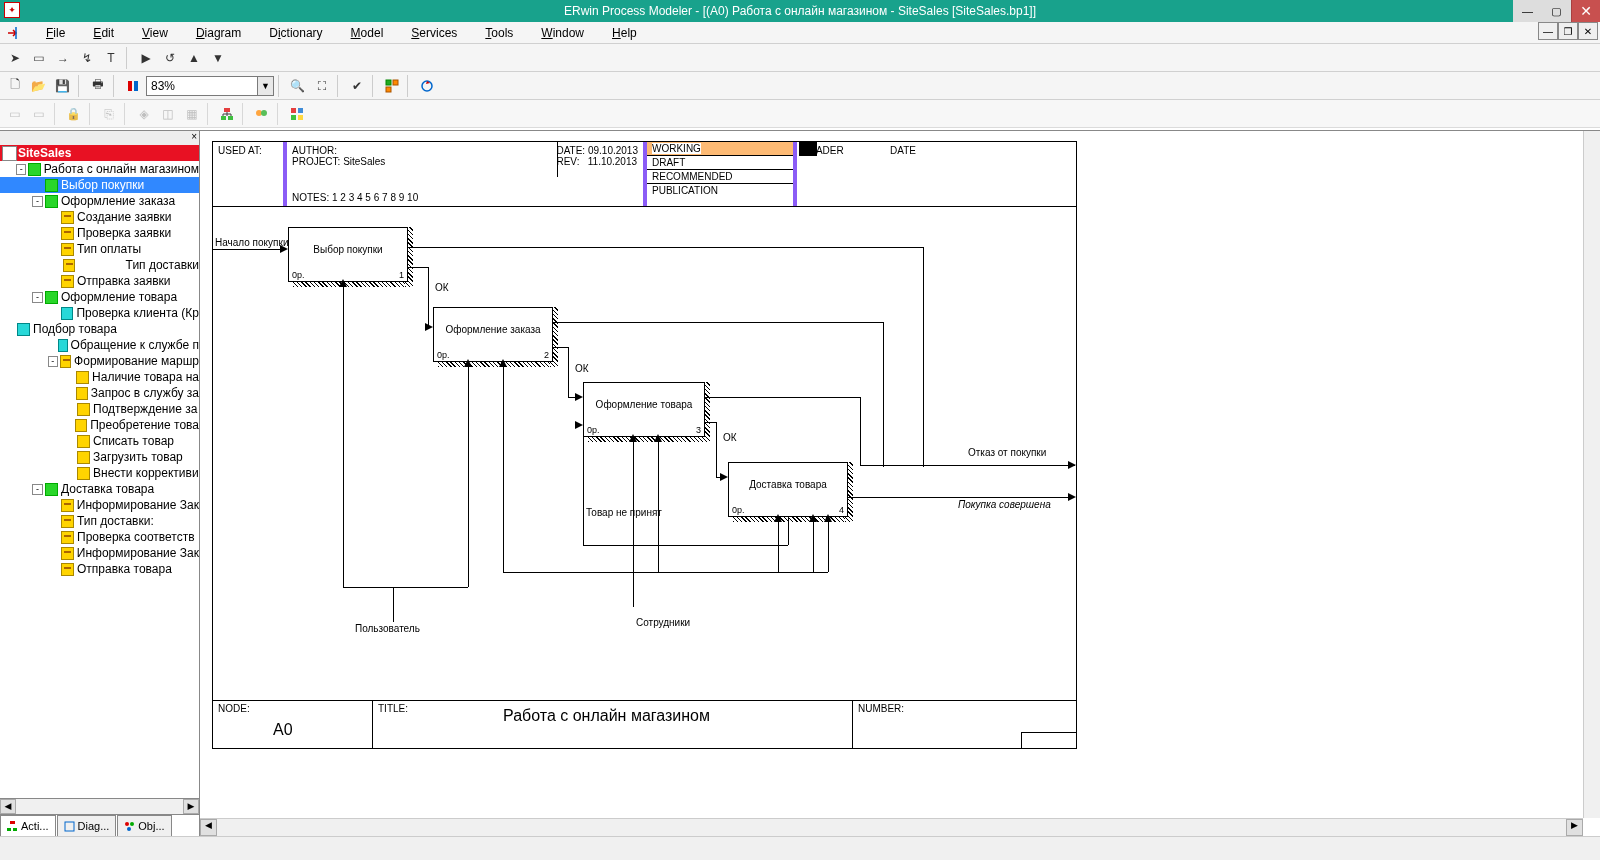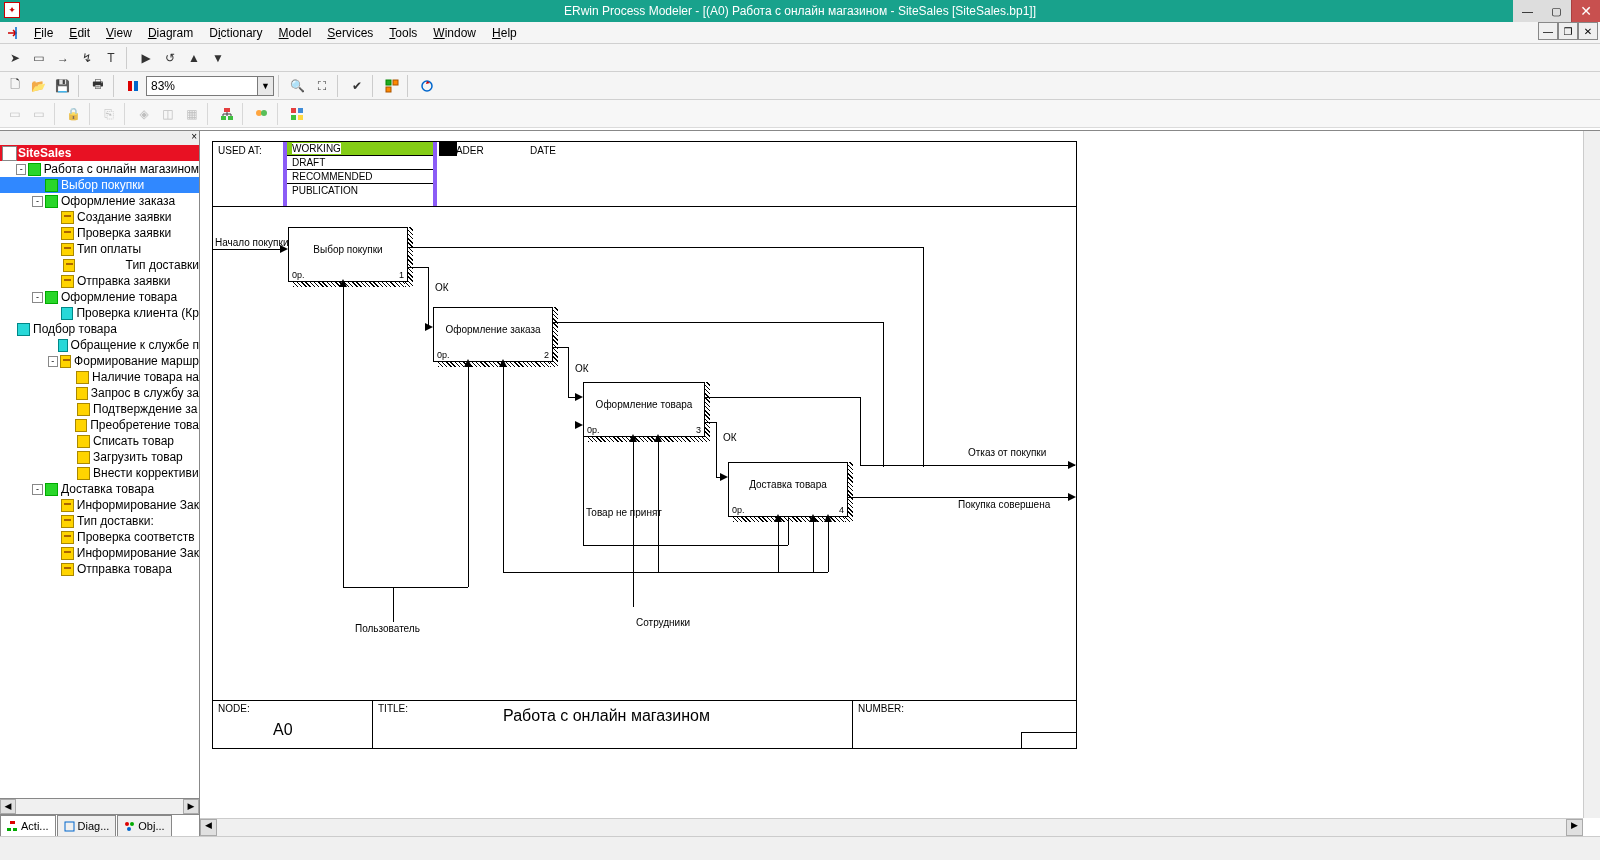--- a/index.html
+++ b/index.html
@@ -3,21 +3,21 @@
 <meta charset="utf-8">
 <style>
   * { box-sizing: border-box; }
   html, body { margin: 0; padding: 0; font-family: "Segoe UI", Tahoma, sans-serif; font-size: 12px; background: #fff; color: #000; overflow: hidden; }
   .titlebar { height: 22px; background: #18a28c; color: #fff; display: flex; align-items: center; justify-content: center; position: relative; font-size: 12px; }
   .titlebar .title { }
   .titlebar .win-controls { position: absolute; right: 0; top: 0; display: flex; height: 22px; }
   .win-btn { width: 29px; height: 22px; display: flex; align-items: center; justify-content: center; color: #000; background: #ddd; font-size: 11px; cursor: default; }
   .win-btn.close { background: #c8504f; color: #fff; font-size: 14px; border-left:1px solid #a84040;}
   .titlebar .app-icon { position:absolute; left:4px; top:2px; width:16px; height:16px; border:1px solid #c00; background:#fff; font-size:9px; text-align:center; line-height:14px; color:#c00;}
-  .menubar { height: 22px; border-bottom: 1px solid #d0d0d0; background: #f5f5f5; display: flex; align-items: center; padding: 0 6px; position: relative; }
+  .menubar { height: 22px; border-bottom: 1px solid #d0d0d0; background: #f5f5f5; display: flex; align-items: center; padding: 0 6px; position: relative; gap: 12px; }
   .menubar .mitem { padding: 2px 8px; cursor: default; }
   .menubar .mitem u { text-decoration: underline; }
   .menubar .mi-icon { width:16px;height:16px;margin-right:4px;display:flex;align-items:center;justify-content:center;}
   .toolbar { height: 28px; border-bottom: 1px solid #d0d0d0; background: #f5f5f5; display: flex; align-items: center; padding: 1px 4px; gap: 2px;}
   .tb-sep { width: 5px; height: 22px; border-left: 1px solid #ccc; margin: 0 2px; }
   .tb-btn { width: 22px; height: 22px; border: 1px solid transparent; display: flex; align-items: center; justify-content: center; font-size: 12px; color:#333; cursor: default;}
   .zoom-combo { height:20px; border:1px solid #7a7a7a; display:flex; align-items:center; background:#fff; }
   .zoom-combo input { border:none; outline:none; width:110px; font-size:12px; padding:0 4px;}
   .zoom-combo .arrow { width:16px;height:18px;background:#e8e8e8;border-left:1px solid #7a7a7a;text-align:center;font-size:9px;line-height:18px;}
   .workspace { position:absolute; top:130px; left:0; right:0; bottom:24px; display:flex; border-top:1px solid #888;}
@@ -365,22 +365,33 @@
         <span>Obj...</span>
       </div>
     </div>
   </div>
 
   <div class="canvas-wrap">
     <div class="canvas">
 
       <div class="hdr" style="height:65px;">
         <div class="hdr-cell" style="width:74px;">USED AT:</div>
+        <div class="hdr-cell" style="width:360px;position:relative;">
+          <span>AUTHOR:</span><br>
+          <span>PROJECT:</span>
+          <span>SiteSales</span>
+          <div style="position:absolute;right:5px;top:3px;text-align:left;">
+            <span>DATE:</span>&nbsp;<span>09.10.2013</span><br>
+            <span>REV:</span>&nbsp;&nbsp;&nbsp;<span>11.10.2013</span>
+          </div>
+          <div style="position:absolute;left:5px;bottom:3px;">NOTES:  1  2  3  4  5  6  7  8  9  10</div>
+          <div class="vline" style="left:270px;top:0;height:35px;"></div>
+        </div>
         <div class="hdr-cell" style="width:150px;padding:0;">
-          <div style="border-bottom:1px solid #000;padding:1px 5px;background:#84cc16;color:#000;position:relative;">
+          <div style="border-bottom:1px solid #000;padding:1px 5px;background:#fdba74;color:#000;position:relative;">
             <span style="position:relative;background:#fff;color:#000;">WORKING</span>
             <div style="position:absolute;right:-24px;top:0;width:18px;height:14px;background:#000;"></div>
           </div>
           <div style="border-bottom:1px solid #000;padding:1px 5px;">DRAFT</div>
           <div style="border-bottom:1px solid #000;padding:1px 5px;">RECOMMENDED</div>
           <div style="padding:1px 5px;">PUBLICATION</div>
         </div>
         <div class="hdr-cell" style="width:140px;position:relative;">
           <span>READER</span>
           <span style="position:absolute;right:21px;">DATE</span>
@@ -454,21 +465,21 @@
         <div class="hline" style="left:340px;top:115px;width:330px;"></div>
         <div class="vline" style="left:670px;top:115px;height:145px;"></div>
         <div class="hline" style="left:492px;top:190px;width:155px;"></div>
         <div class="vline" style="left:647px;top:190px;height:68px;"></div>
         <div class="hline" style="left:647px;top:258px;width:215px;"></div>
         <div class="arrow-head ah-right" style="left:855px;top:254px;"></div>
         <div class="label" style="left:755px;top:240px;">Отказ  от покупки</div>
 
         <div class="hline" style="left:635px;top:290px;width:225px;"></div>
         <div class="arrow-head ah-right" style="left:855px;top:286px;"></div>
-        <div class="label" style="left:745px;top:292px;">Покупка совершена</div>
+        <div class="label" style="left:745px;top:292px;font-style:italic;">Покупка совершена</div>
 
         <div class="hline" style="left:130px;top:380px;width:125px;"></div>
         <div class="vline" style="left:130px;top:75px;height:305px;"></div>
         <div class="arrow-head ah-up" style="left:126px;top:72px;"></div>
         <div class="vline" style="left:255px;top:155px;height:225px;"></div>
         <div class="arrow-head ah-up" style="left:251px;top:152px;"></div>
         <div class="vline" style="left:180px;top:380px;height:35px;"></div>
         <div class="label" style="left:142px;top:416px;">Пользователь</div>
 
         <div class="hline" style="left:290px;top:365px;width:325px;"></div>

